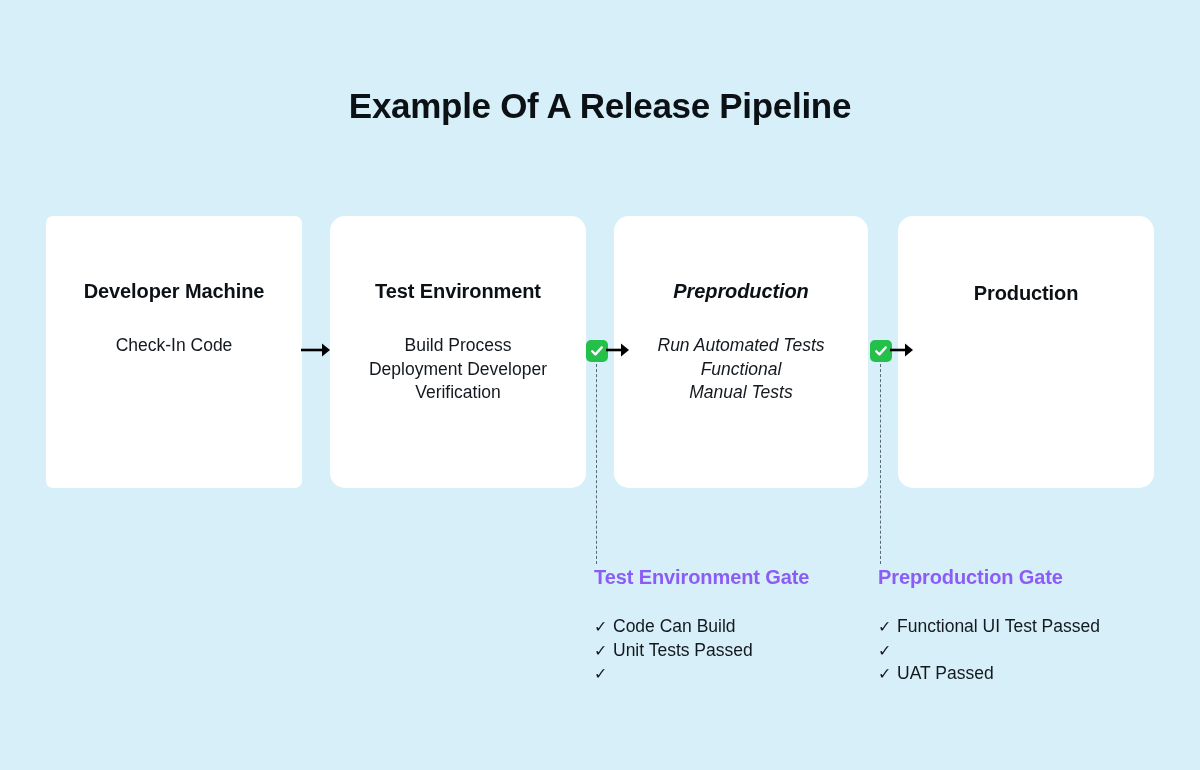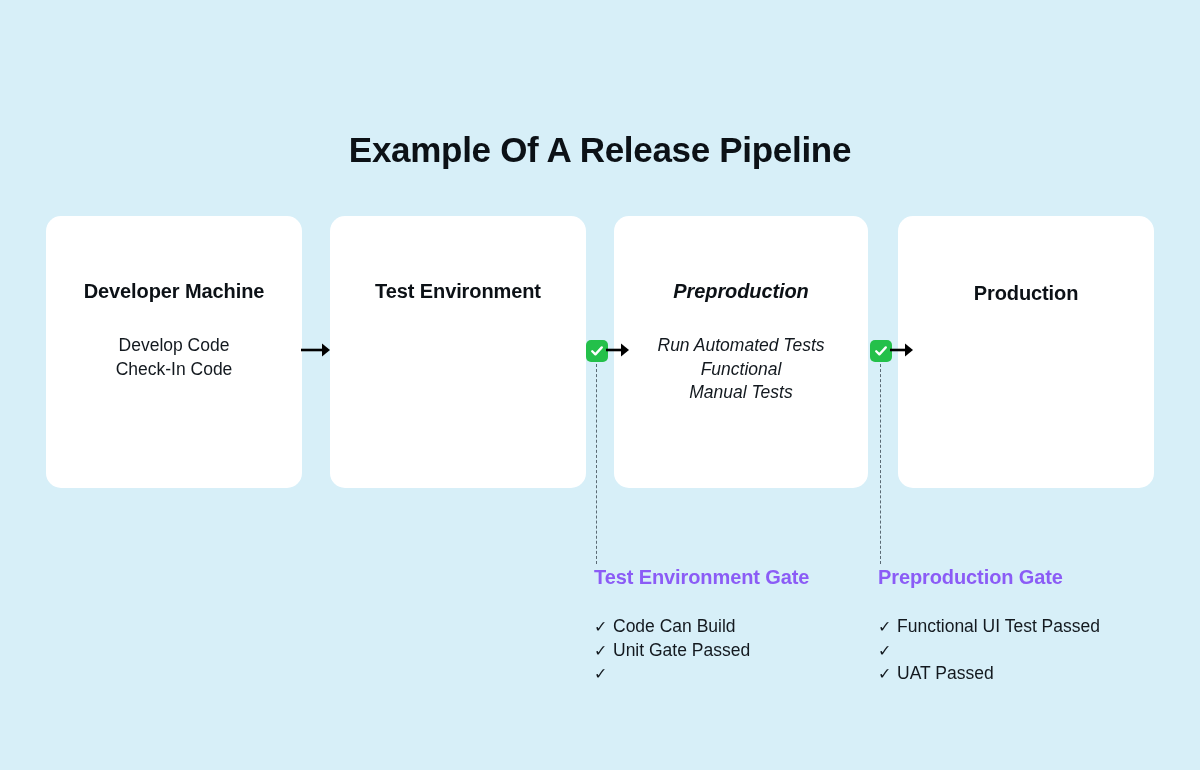--- a/index.html
+++ b/index.html
@@ -23,33 +23,32 @@
   .page-title {
     position: absolute;
     left: 0;
     top: 86px;
     width: 1200px;
     text-align: center;
     font-size: 35px;
     font-weight: bold;
     letter-spacing: -0.3px;
     color: #0c1116;
-    margin-top: 44px;
   }
 
   
   .stage-card {
     position: absolute;
     top: 216px;
     height: 272px;
     background: #ffffff;
     border-radius: 15px;
     box-sizing: border-box;
   }
-  .stage-card.c1 { left: 46px;  width: 256px; }
+  .stage-card.c1 { left: 46px;  width: 256px; border-radius: 7px; }
   .stage-card.c2 { left: 330px; width: 256px; padding-left: 12px; }
   .stage-card.c3 { left: 614px; width: 254px; font-style: italic; }
   .stage-card.c4 { left: 898px; width: 256px; padding-left: 24px; }
 
   .stage-title {
     position: absolute;
     left: 0;
     right: 0;
     top: 64px;
     text-align: center;
@@ -147,27 +146,31 @@
 </head>
 <body>
 
 <div class="canvas">
 
   <div class="page-title">Example Of A Release Pipeline</div>
 
   <div class="stage-card c1">
     <div class="stage-title">Developer Machine</div>
     <div class="stage-body">
-      <span class="line">Develop Code</span>
       <span class="line">Check-In Code</span>
     </div>
   </div>
 
   <div class="stage-card c2">
     <div class="stage-title">Test Environment</div>
+    <div class="stage-body">
+      <span class="line">Build Process</span>
+      <span class="line">Deployment Developer</span>
+      <span class="line">Verification</span>
+    </div>
   </div>
 
   <div class="stage-card c3">
     <div class="stage-title">Preproduction</div>
     <div class="stage-body">
       <span class="line">Run Automated Tests</span>
       <span class="line">Functional</span>
       <span class="line">Manual Tests</span>
     </div>
   </div>
@@ -212,21 +215,21 @@
 
   <div class="gate-block g1">
     <div class="gate-title">Test Environment Gate</div>
     <ul class="gate-list">
       <li class="gate-item">
         <span class="check">✓</span>
         <span>Code Can Build</span>
       </li>
       <li class="gate-item">
         <span class="check">✓</span>
-        <span>Unit Gate Passed</span>
+        <span>Unit Tests Passed</span>
       </li>
       <li class="gate-item">
         <span class="check">✓</span>
       </li>
     </ul>
   </div>
 
   <div class="gate-block g2">
     <div class="gate-title">Preproduction Gate</div>
     <ul class="gate-list">

